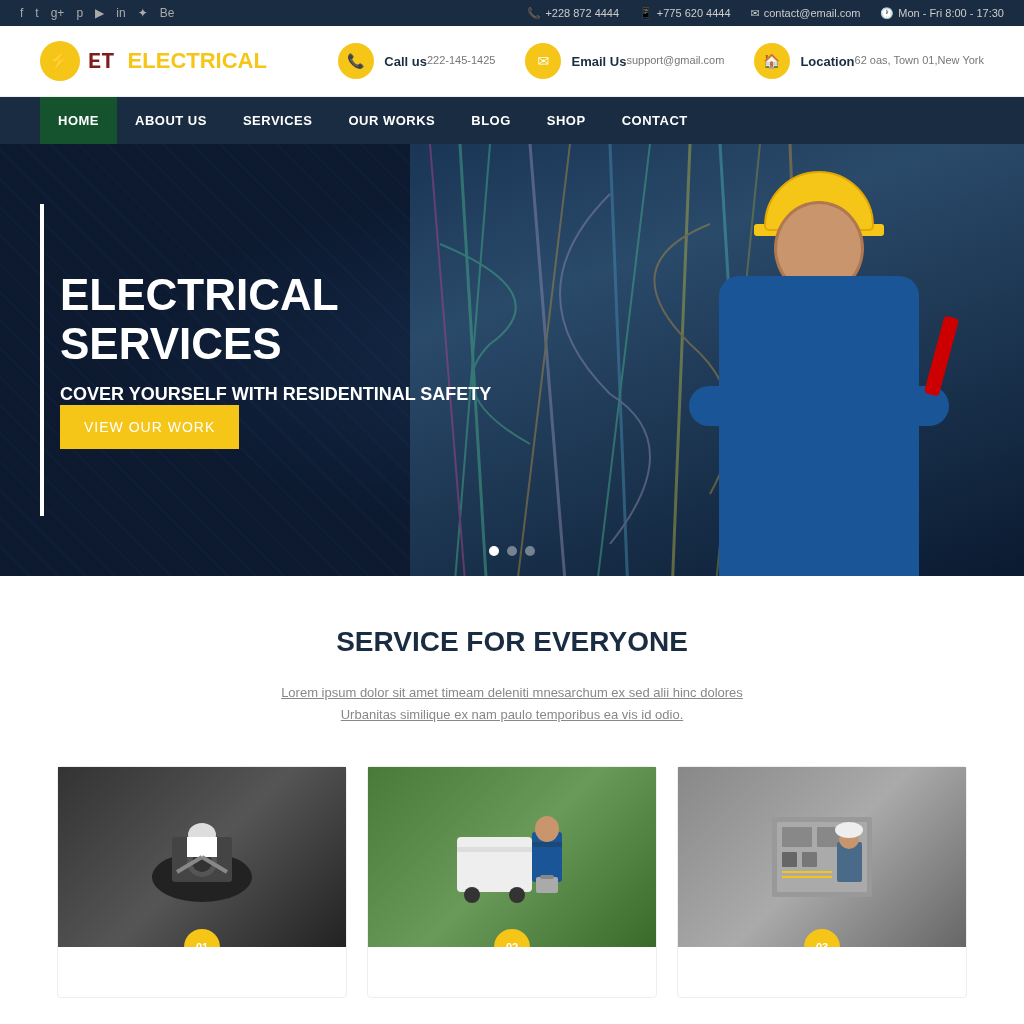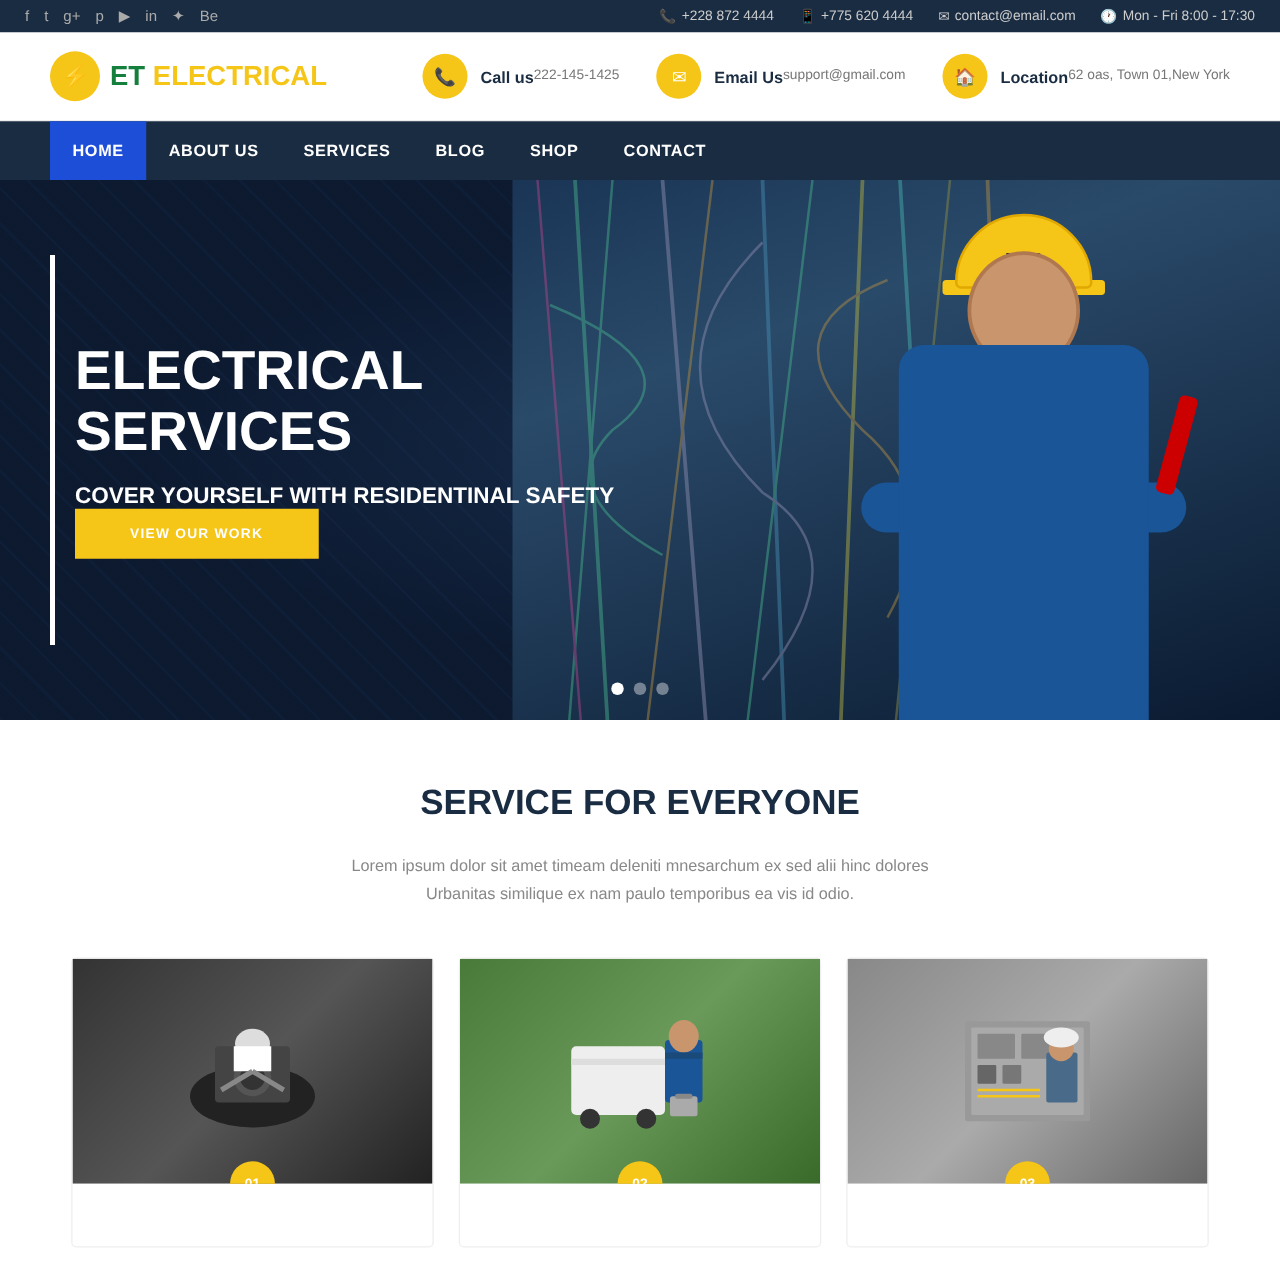--- a/index.html
+++ b/index.html
@@ -62,21 +62,21 @@
     }
     .nav-item {
       padding: 16px 18px;
       color: #fff;
       font-size: 13px;
       font-weight: 600;
       cursor: pointer;
       text-transform: uppercase;
       letter-spacing: 0.5px;
     }
-    .nav-item.active { background: #1d4ed8; color: #fff; }
+    .nav-item.active { background: #14532d; color: #fff; }
 
     
     .hero {
       position: relative;
       height: 432px;
       background: linear-gradient(to right, rgba(10,20,40,0.85) 55%, rgba(10,20,40,0.3) 100%),
                   #1a3a5c;
       overflow: hidden;
       display: flex;
       align-items: center;
@@ -130,23 +130,23 @@
     }
     .hero-desc {
       font-size: 14px;
       color: #ddd;
       line-height: 1.6;
       margin-bottom: 28px;
     }
     .hero-btn {
       background: #f5c518;
       color: #fff;
-      padding: 14px 44px;
-      font-size: 11px;
-      font-weight: bold;
+      padding: 14px 24px;
+      font-size: 14px;
+      font-weight: normal;
       text-transform: uppercase;
       border: none;
       cursor: pointer;
       letter-spacing: 1px;
     }
 
     
     .hero-dots {
       position: absolute;
       bottom: 20px;
@@ -175,20 +175,21 @@
       color: #1a2c42;
       text-transform: uppercase;
       margin-bottom: 24px;
     }
     .section-desc {
       font-size: 13px;
       color: #888;
       line-height: 1.7;
       max-width: 500px;
       margin: 0 auto 40px;
+      text-decoration: underline;
     }
 
     
     .service-cards {
       display: flex;
       gap: 20px;
       justify-content: center;
     }
     .service-card {
       width: 290px;
@@ -335,21 +336,21 @@
       <span>🕐</span>
       <span>Mon - Fri 8:00 - 17:30</span>
     </span>
   </div>
 </div>
 
 <div class="header">
   <div class="logo">
     <div class="logo-icon">⚡</div>
     <div class="logo-text">
-      <span style="color:#15803d;">ET </span><span>ELECTRICAL</span>
+      <span style="color:#7f1d1d;font-family:Liberation Mono, monospace;">ET </span><span>ELECTRICAL</span>
     </div>
   </div>
   <div class="header-info">
     <div class="header-info-item">
       <div class="header-info-icon">📞</div>
       <div class="header-info-text">
         <span class="header-info-label">Call us</span>
         <span class="header-info-value">222-145-1425</span>
       </div>
     </div>
@@ -367,20 +368,21 @@
         <span class="header-info-value">62 oas, Town 01,New York</span>
       </div>
     </div>
   </div>
 </div>
 
 <nav class="nav">
   <div class="nav-item active">HOME</div>
   <div class="nav-item">ABOUT US</div>
   <div class="nav-item">SERVICES</div>
+  <div class="nav-item">OUR WORKS</div>
   <div class="nav-item">BLOG</div>
   <div class="nav-item">SHOP</div>
   <div class="nav-item">CONTACT</div>
 </nav>
 
 <div class="hero">
   <div class="hero-bg"></div>
 
   <div class="hero-wires">
     <svg width="100%" height="100%" style="position:absolute;top:0;left:0;opacity:0.5;">

